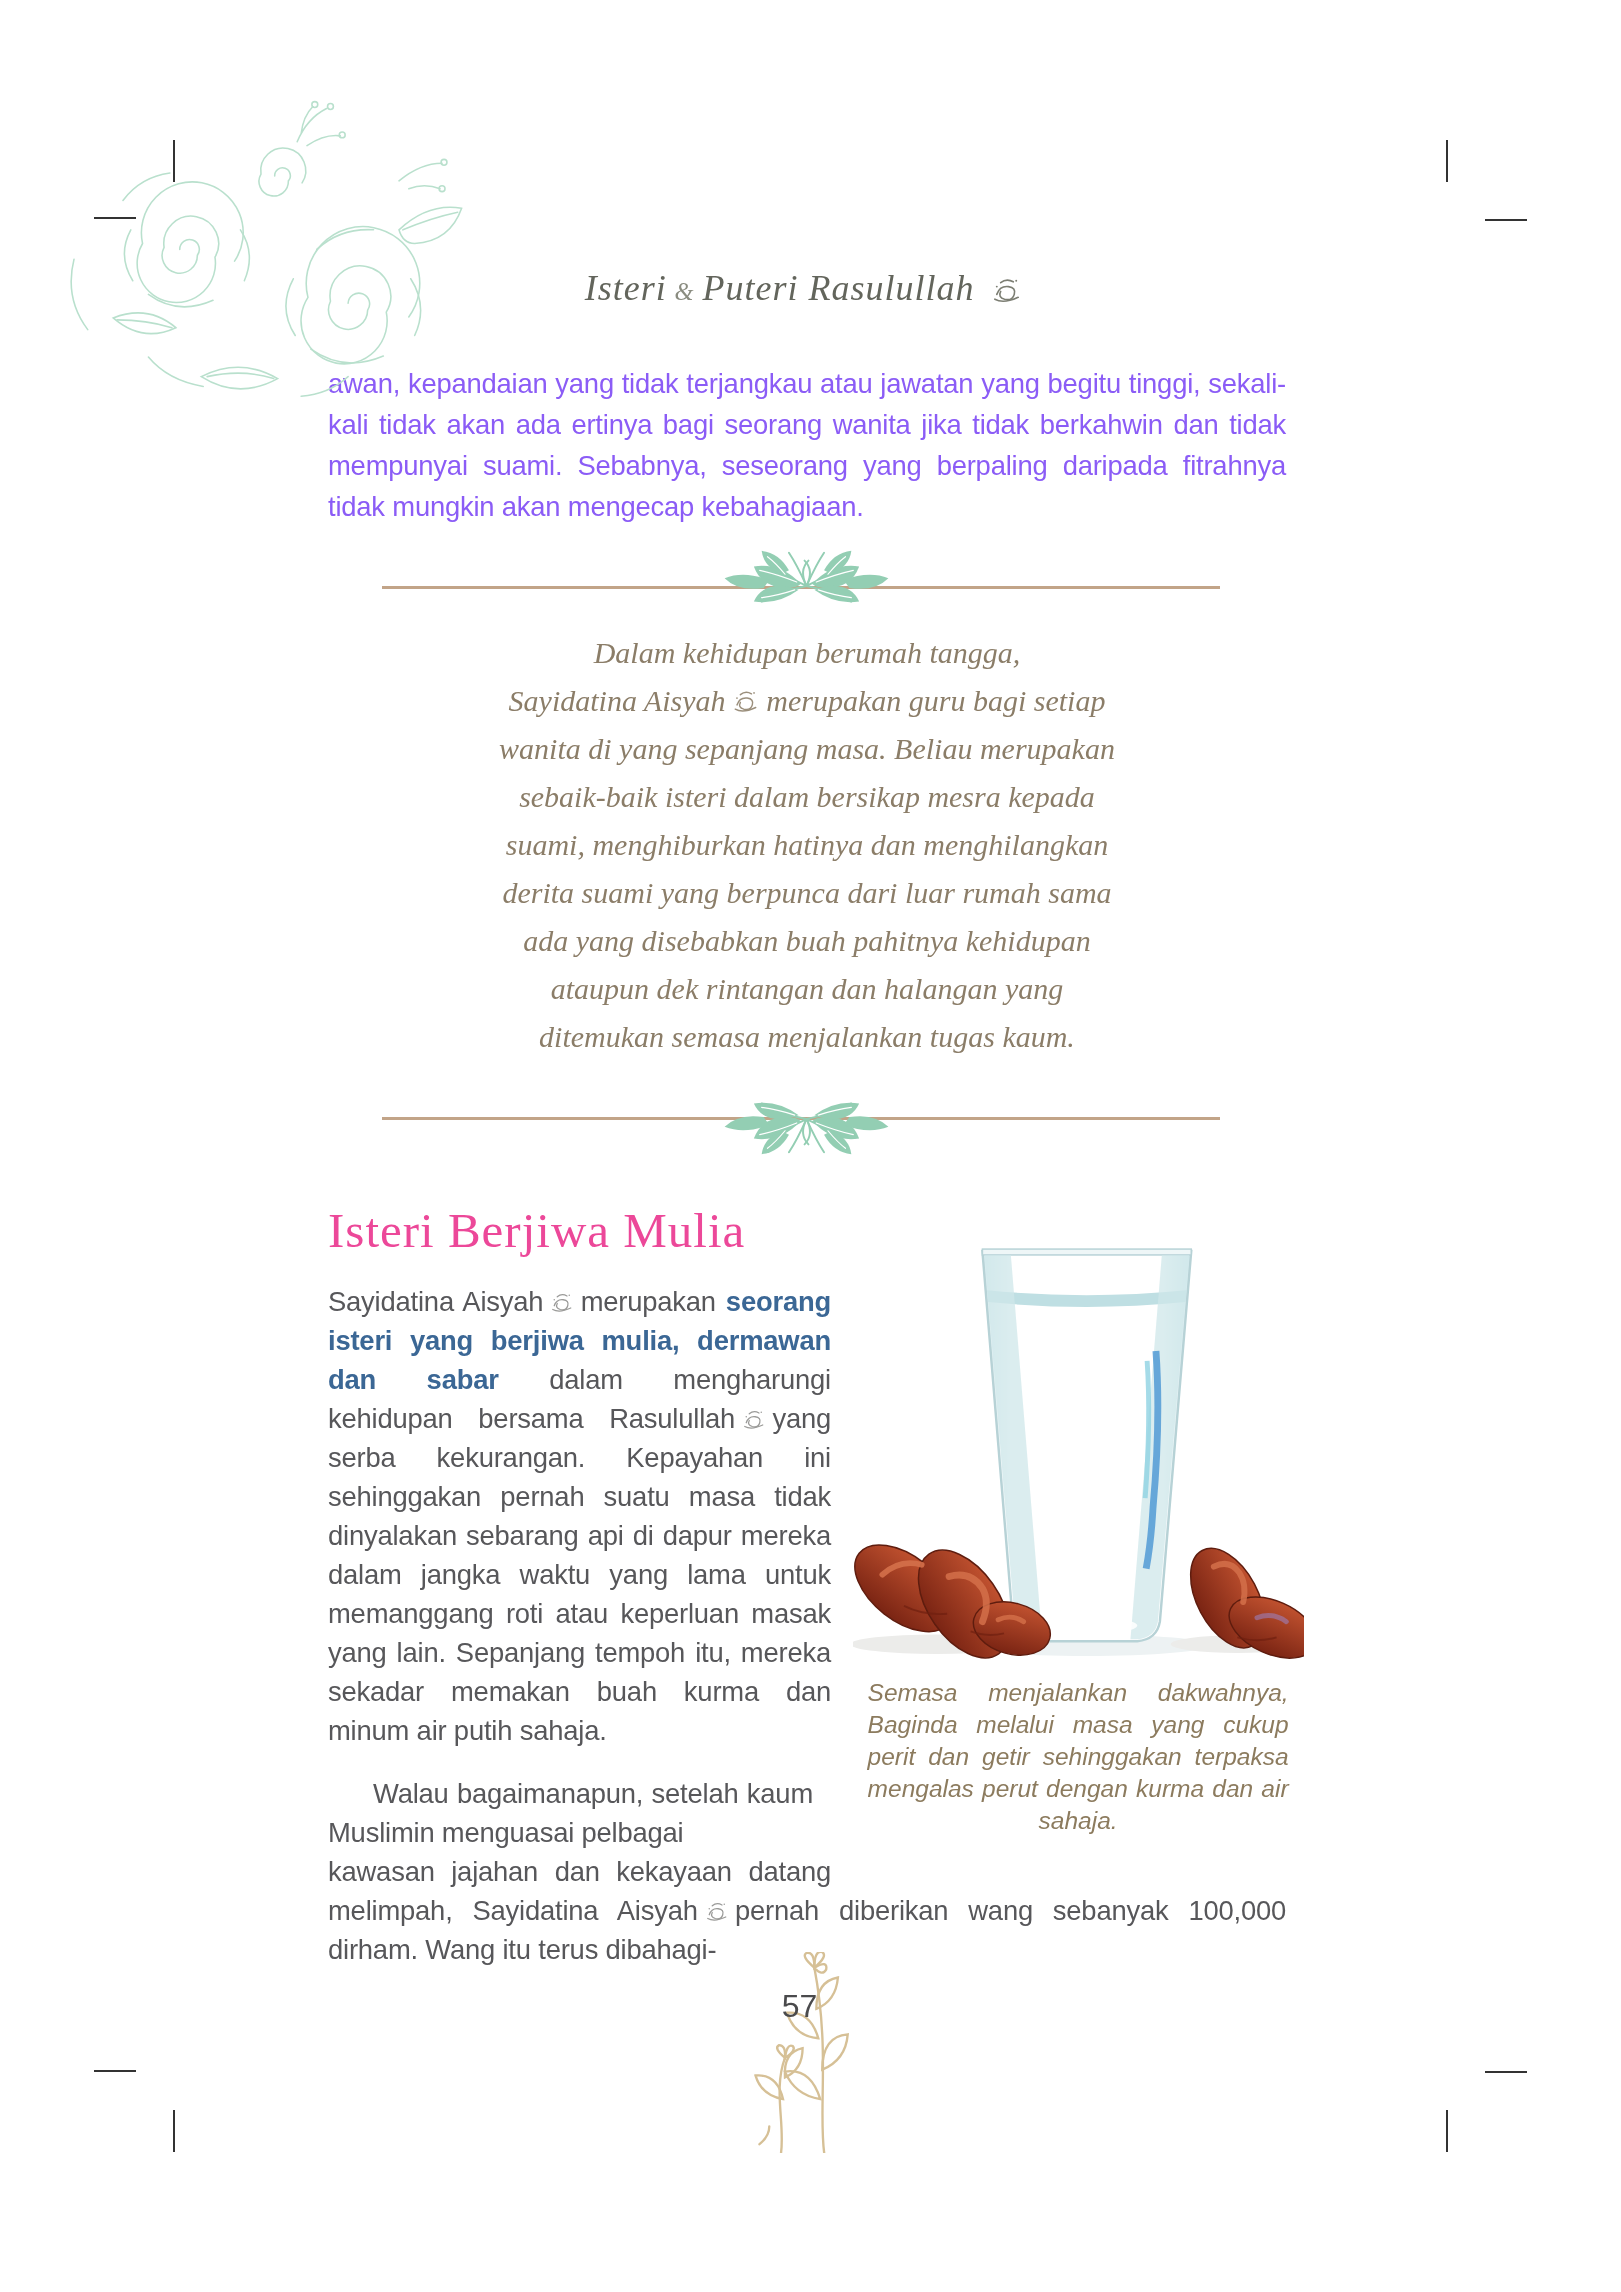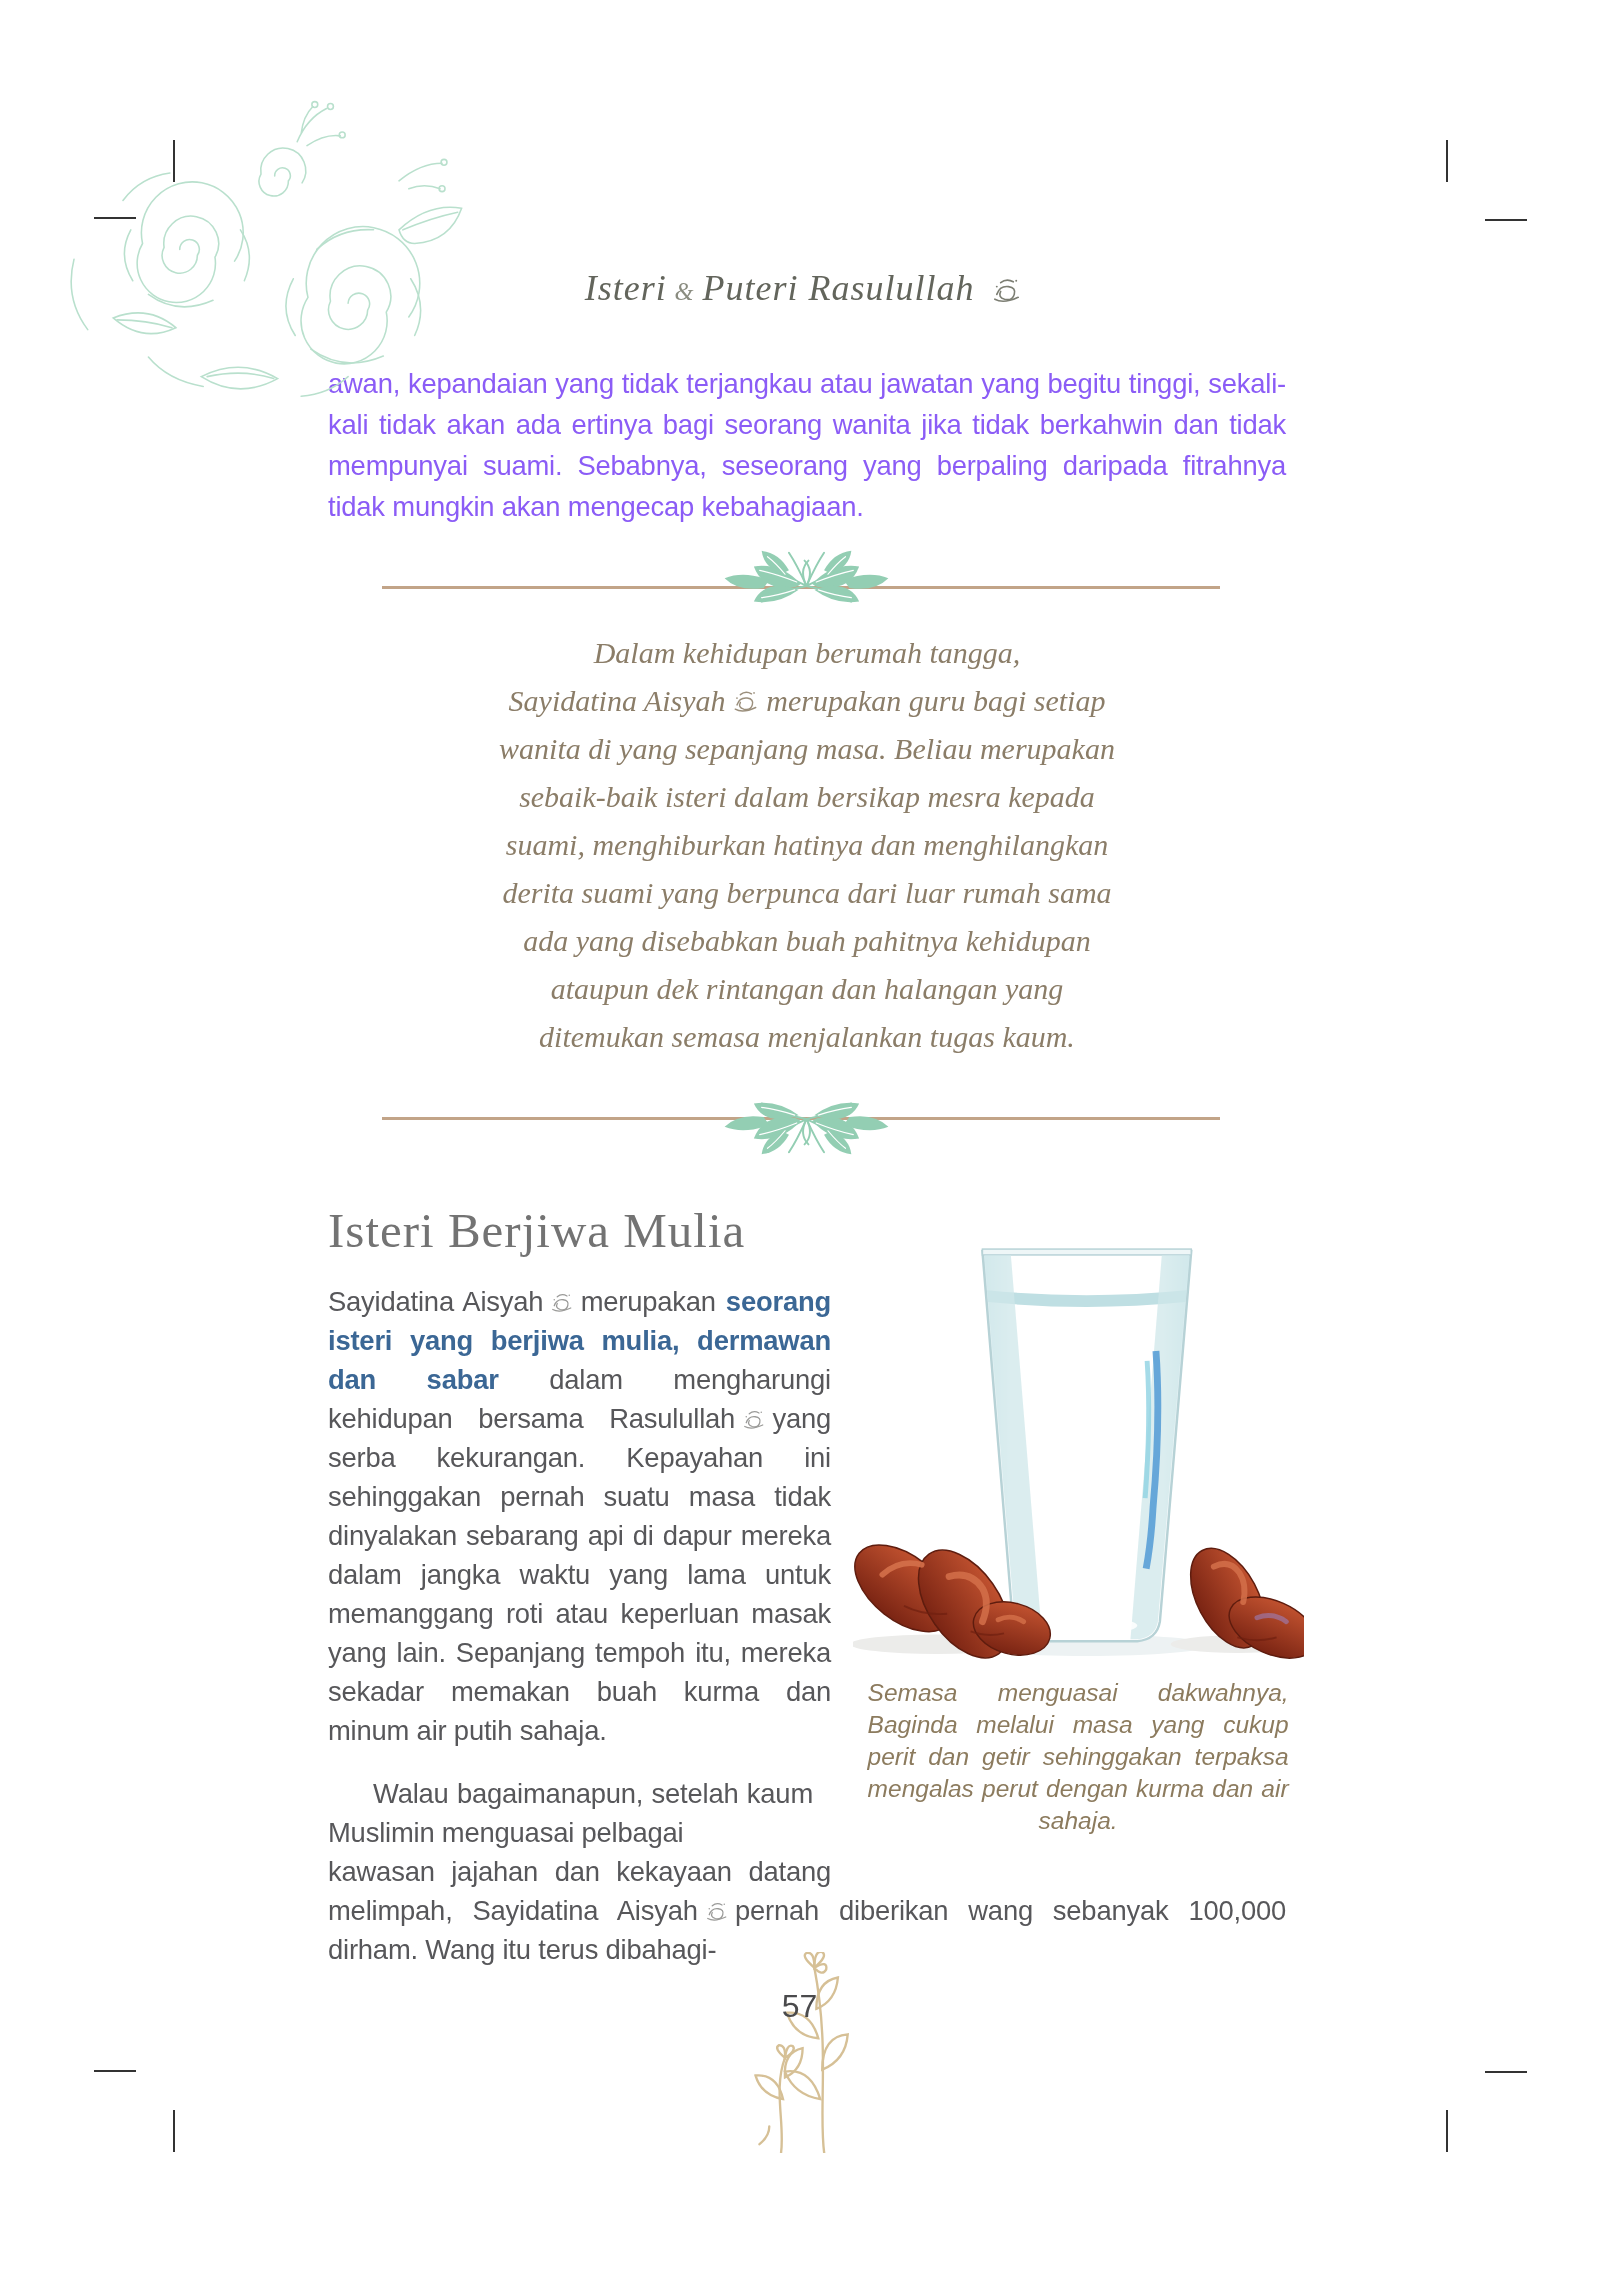--- a/index.html
+++ b/index.html
@@ -34,21 +34,21 @@
   #ornament-bottom{top:1082px;transform:scaleY(-1);}
   
   .quote{
     position:absolute;left:328px;top:629px;width:958px;text-align:center;
     font-family:"Liberation Serif",serif;font-style:italic;
     font-size:30px;line-height:48px;color:#8b7d68;
   }
   
   .section-heading{
     position:absolute;left:328px;top:1202px;width:958px;
-    font-family:"Liberation Serif",serif;font-size:49px;color:#737373;letter-spacing:1px;
+    font-family:"Liberation Serif",serif;font-size:49px;color:#ec4899;letter-spacing:1px;
   }
   
   .body-section{
     position:absolute;left:328px;top:1282px;width:958px;
     font-size:27.4px;line-height:39px;color:#57575a;text-align:justify;letter-spacing:-0.2px;
   }
   .figure-float{float:right;width:451px;margin:-39px -17.6px 0 21.6px;}
   .glass-art{display:block;width:451px;height:420px;}
   .figure-caption{
     width:421px;margin:13.7px auto 0;
@@ -245,21 +245,21 @@
         </g>
 
         <g>
           <ellipse cx="382" cy="362" rx="55" ry="31" transform="rotate(62 382 362)" fill="url(#dateG2)" stroke="#5e1c0e" stroke-width="1.5"></ellipse>
           <ellipse cx="428" cy="392" rx="47" ry="27" transform="rotate(24 428 392)" fill="url(#dateG2)" stroke="#5e1c0e" stroke-width="1.5"></ellipse>
           <path d="M368 330 q16 -8 26 6 q8 12 4 30" fill="none" stroke="#d4704a" stroke-width="6" stroke-linecap="round" opacity="0.85"></path>
           <path d="M412 382 q16 -6 30 4" fill="none" stroke="#9a8bd8" stroke-width="5" stroke-linecap="round" opacity="0.5"></path>
           <path d="M392 402 q20 6 40 0" fill="none" stroke="#6f2010" stroke-width="2" opacity="0.7"></path>
         </g>
       </svg>
-      <p class="figure-caption">Semasa menguasai dakwahnya, Baginda melalui masa yang cukup perit dan getir sehinggakan terpaksa mengalas perut dengan kurma dan air sahaja.</p>
+      <p class="figure-caption">Semasa menjalankan dakwahnya, Baginda melalui masa yang cukup perit dan getir sehinggakan terpaksa mengalas perut dengan kurma dan air sahaja.</p>
       <div class="caption-spacer"></div>
     </div>
 
     <p><span>Sayidatina Aisyah</span><span class="honorific sm"><svg viewBox="0 0 34 34">
             <g fill="none" stroke="currentColor" stroke-width="1.7" stroke-linecap="round">
               <path d="M7 21 q3 -9 12 -8 q8 1 6 8 q-2 7 -10 5 q-7 -2 -4 -8"></path>
               <path d="M11 9 q6 -5 13 -1"></path>
               <path d="M5 26 q9 5 24 -2"></path>
               <circle cx="7" cy="13" r="1" fill="currentColor" stroke="none"></circle>
               <circle cx="27" cy="7" r="1" fill="currentColor" stroke="none"></circle>

